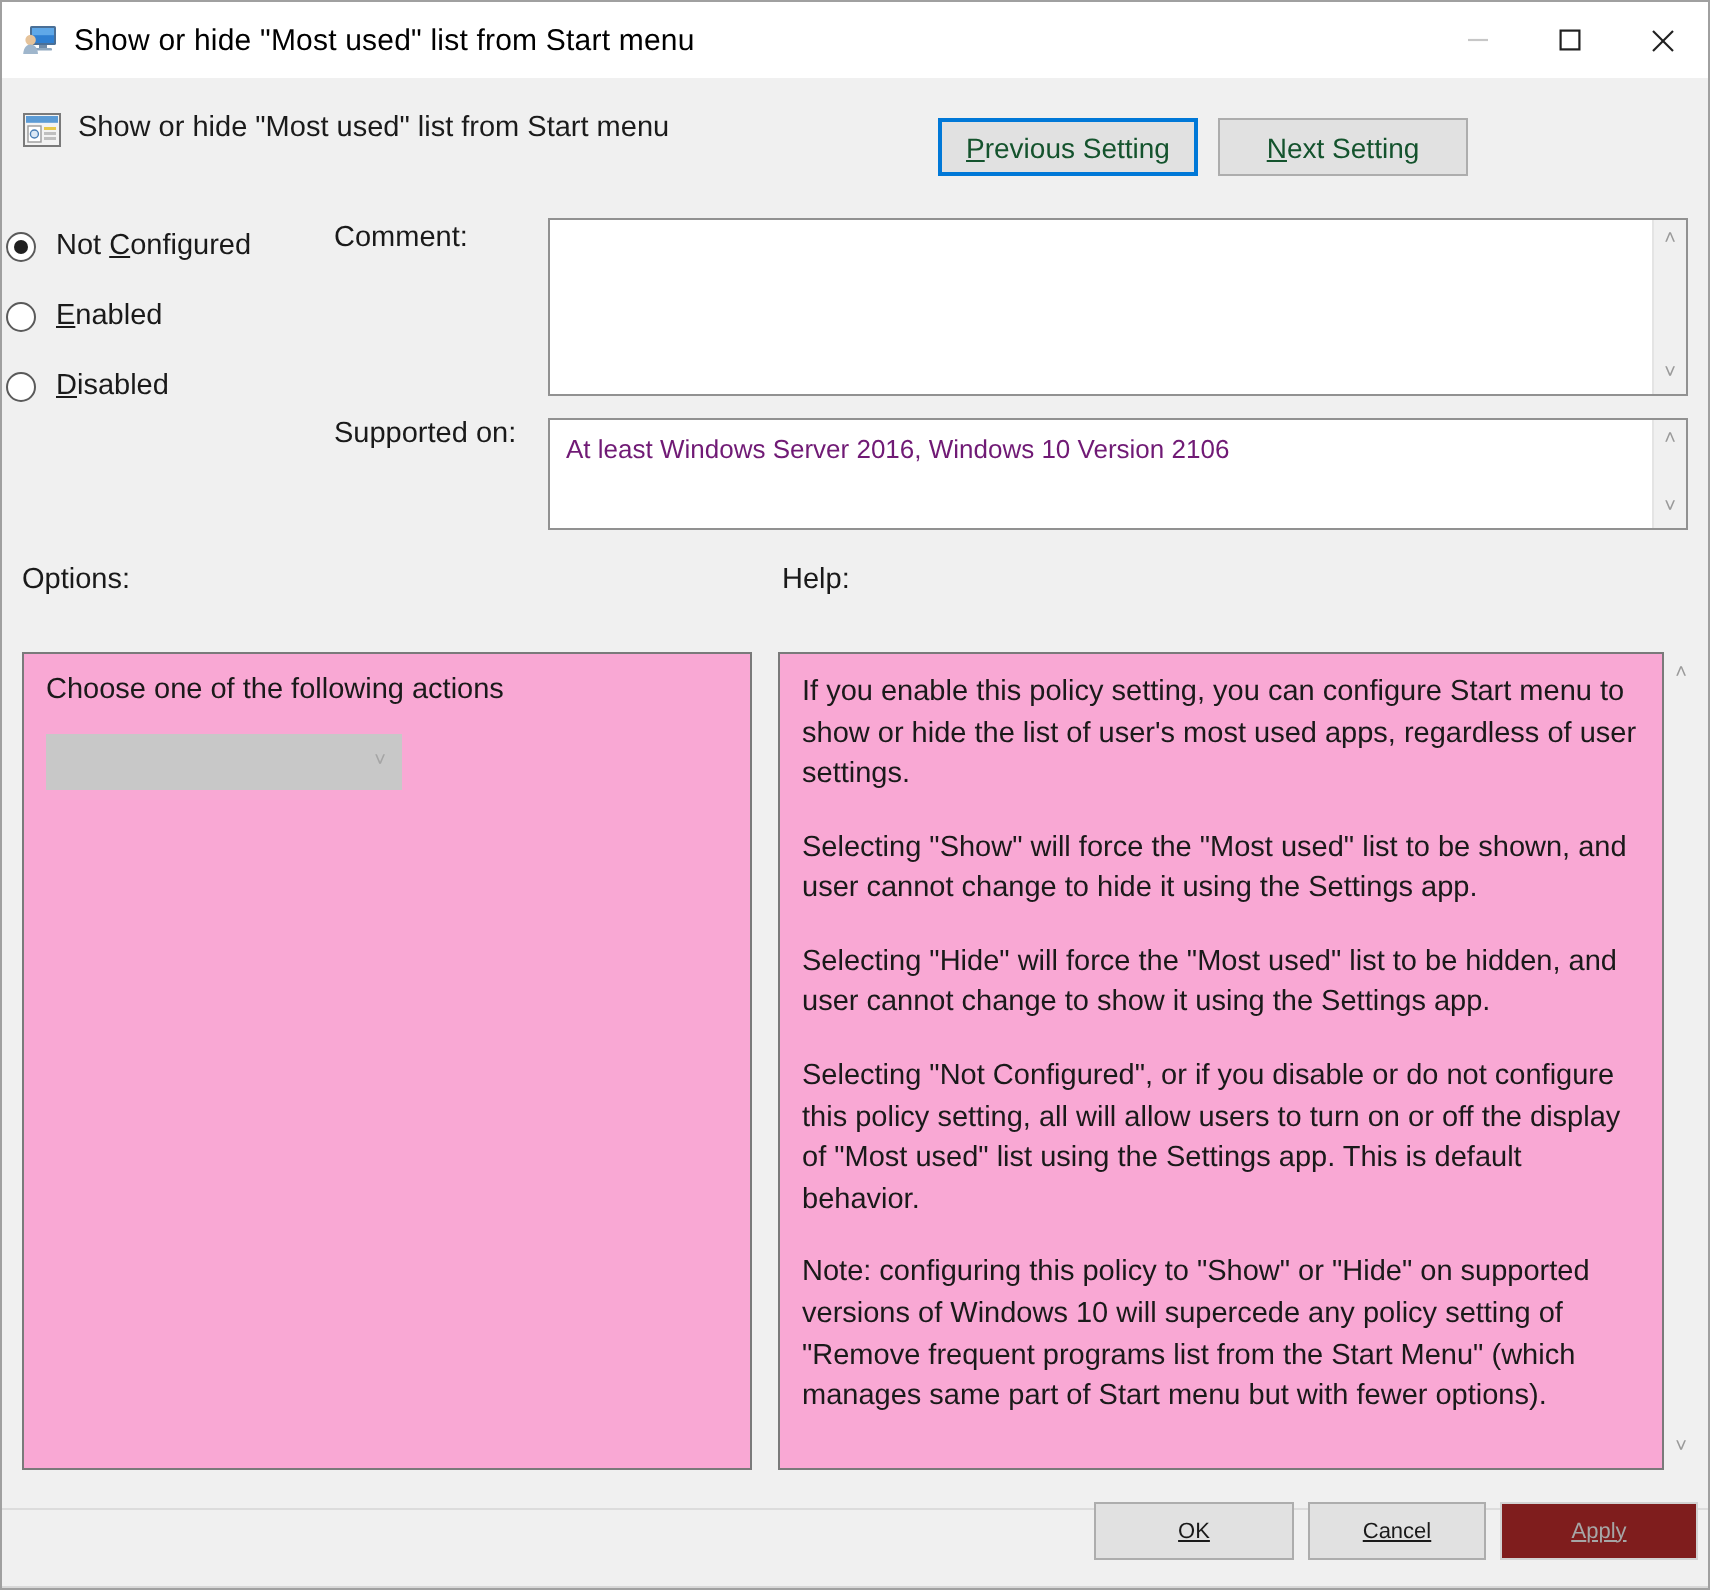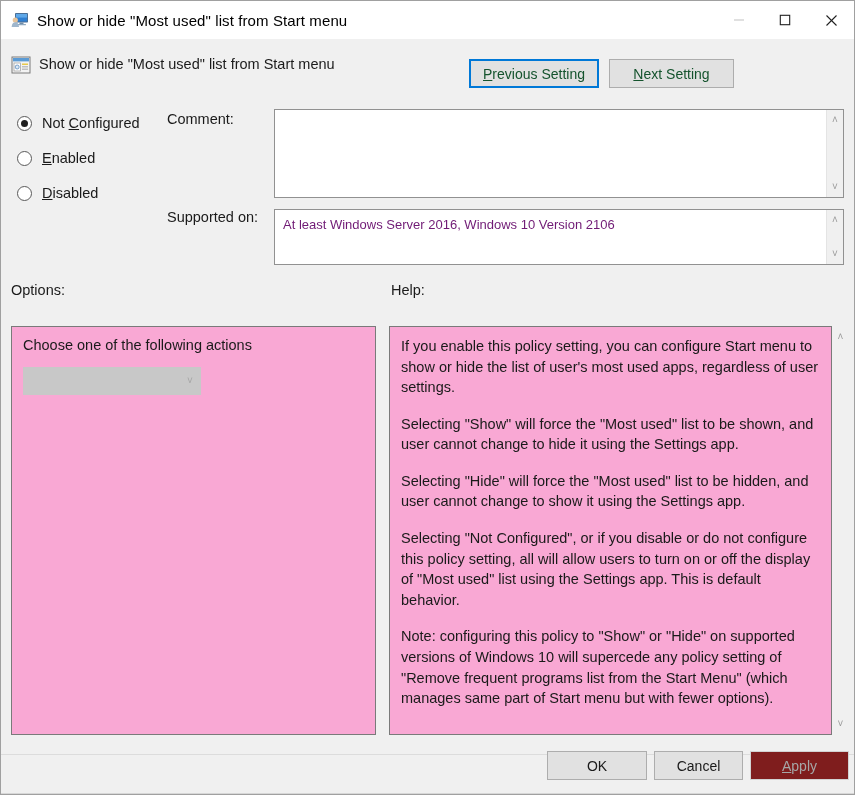--- a/index.html
+++ b/index.html
@@ -108,21 +108,21 @@
   .nav-btn.focused {
     border: 2px solid #0078d7;
   }
   #prev-setting { left: 468px; width: 130px; }
   #next-setting { left: 608px; width: 125px; }
   .acc { text-decoration: underline; }
 
   
   .radio-row {
     position: absolute;
-    left: 16px;
+    left: 2px;
     display: flex;
     align-items: center;
     cursor: default;
   }
   #radio-not-configured { top: 114px; }
   #radio-enabled { top: 149px; }
   #radio-disabled { top: 184px; }
   .radio-mark {
     width: 15px; height: 15px;
     border: 1px solid #5a5a5a;
@@ -288,28 +288,29 @@
     height: 1px;
     background: #dcdcdc;
   }
   .footer-btn {
     position: absolute;
     top: 750px;
     height: 29px;
     background: #e1e1e1;
     border: 1px solid #adadad;
     font-family: "Liberation Sans", sans-serif;
-    font-size: 14px;
+    font-size: 11px;
     color: #1a1a1a;
     cursor: default;
     box-sizing: border-box;
     display: flex;
     align-items: center;
     justify-content: center;
     padding: 0;
+    text-decoration: underline;
   }
   #ok-button { left: 546px; width: 100px; }
   #cancel-button { left: 653px; width: 89px; }
   #apply-button {
     left: 749px; width: 99px;
     background: #7f1d1d;
     border: 1px solid #d2d2d2;
     color: #a6a6a6;
   }
   .bottom-edge {

